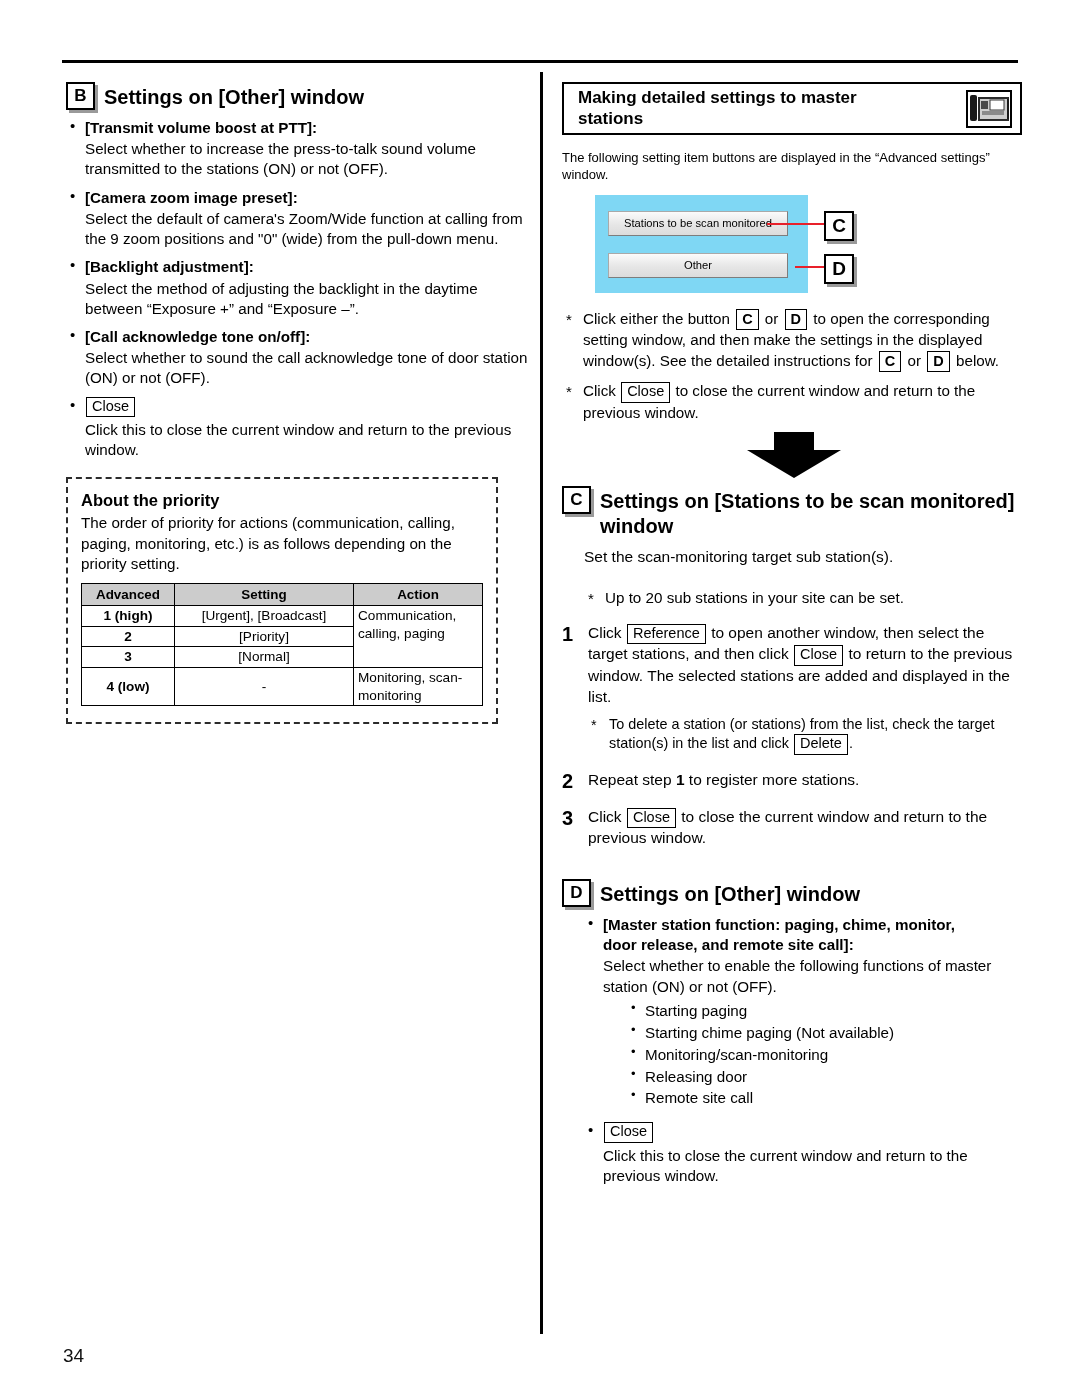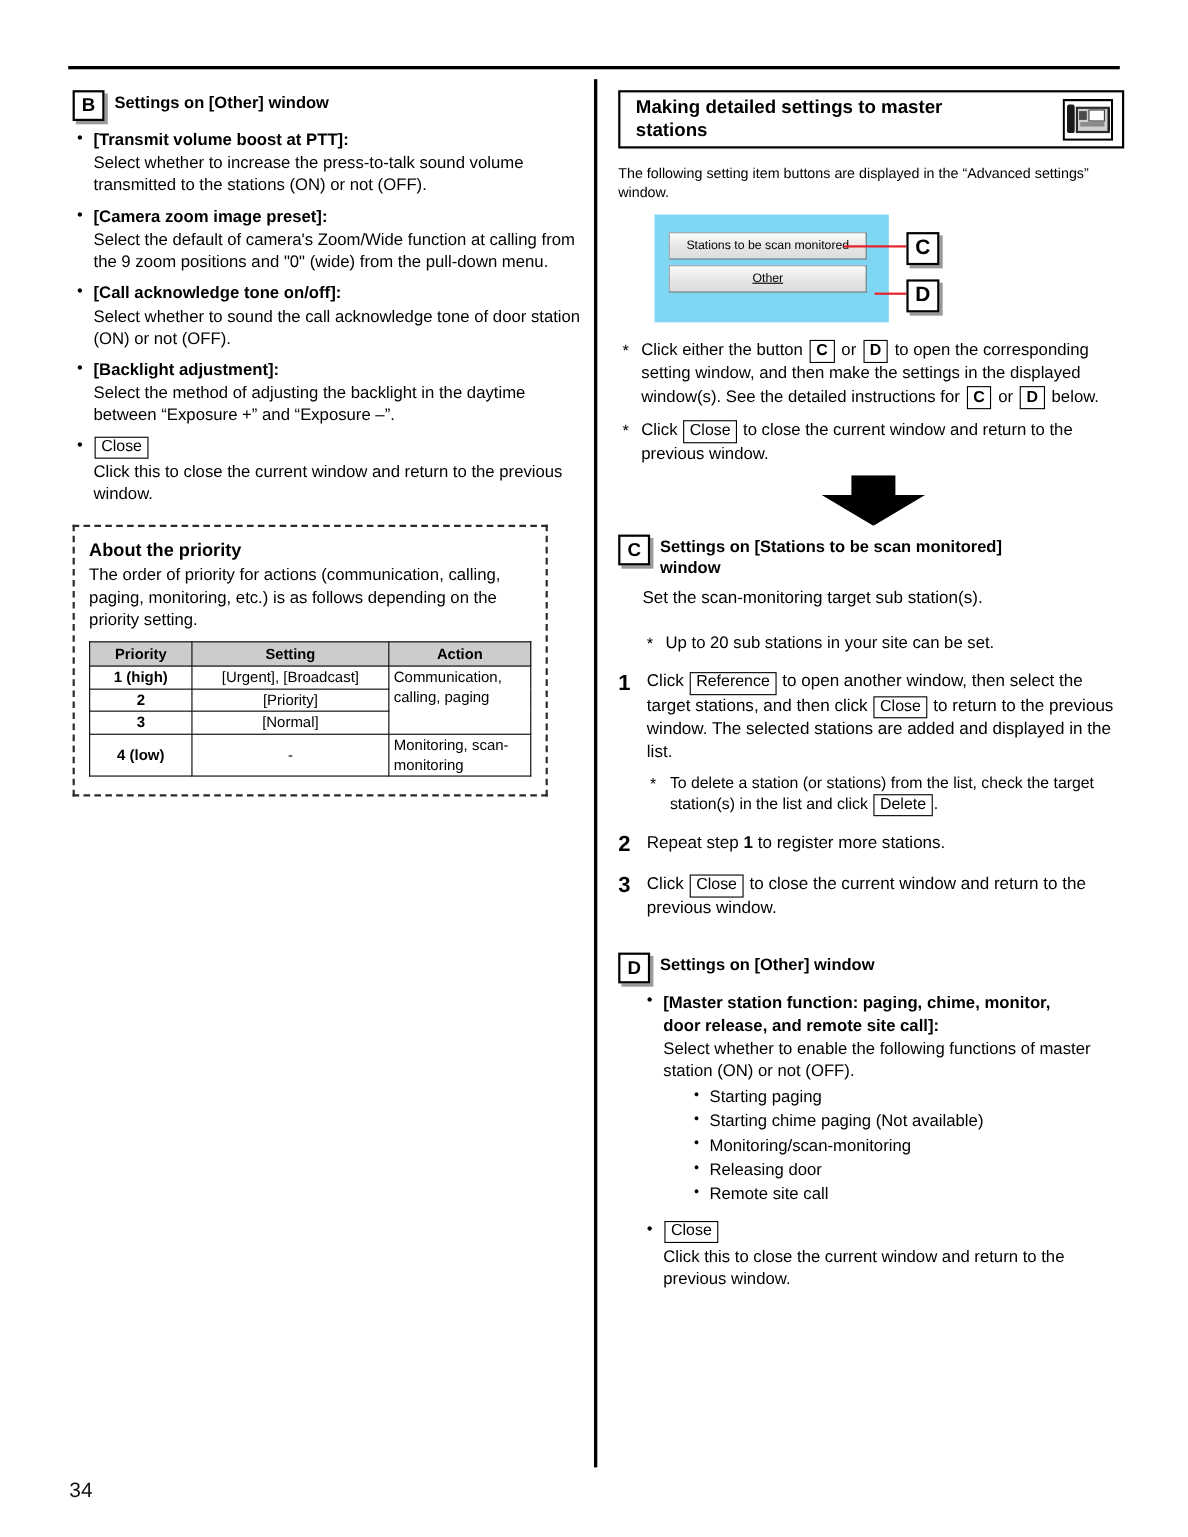--- a/index.html
+++ b/index.html
@@ -68,21 +68,21 @@
     font-size: 17px;
     line-height: 1;
     padding: 3px 6px 4px 6px;
     text-align: center;
     min-width: 13px;
     box-shadow: 3px 3px 0 #9a9a9a;
     flex: none;
   }
   .sec-head .title {
     font-weight: bold;
-    font-size: 15px;
+    font-size: 20px;
     line-height: 1.25;
     padding-top: 3px;
   }
 
   ul.bullets {
     list-style: none;
     margin: 0;
     padding: 0;
   }
   ul.bullets > li {
@@ -238,21 +238,21 @@
     border-right-color: #7d7d7d;
     border-bottom-color: #7d7d7d;
     box-sizing: border-box;
     font-size: 11.2px;
     display: flex;
     align-items: center;
     justify-content: center;
     color: #000;
   }
   .shot .winbtn.b1 { top: 16px; }
-  .shot .winbtn.b2 { top: 46px; text-decoration: underline; }
+  .shot .winbtn.b2 { top: 58px; }
   .leader {
     position: absolute;
     height: 2px;
     background: #e8202a;
   }
   .leader.l1 { left: 205px; top: 28px; width: 58px; }
   .leader.l2 { left: 233px; top: 71px; width: 30px; }
   .cd-box {
     position: absolute;
     border: 2px solid #000;
@@ -382,41 +382,41 @@
     <ul class="bullets">
       <li>
         <div class="item-term">[Transmit volume boost at PTT]:</div>
         <div class="item-desc">Select whether to increase the press-to-talk sound volume transmitted to the stations (ON) or not (OFF).</div>
       </li>
       <li>
         <div class="item-term">[Camera zoom image preset]:</div>
         <div class="item-desc">Select the default of camera's Zoom/Wide function at calling from the 9 zoom positions and "0" (wide) from the pull-down menu.</div>
       </li>
       <li>
+        <div class="item-term">[Backlight adjustment]:</div>
+        <div class="item-desc">Select the method of adjusting the backlight in the daytime between “Exposure +” and “Exposure –”.</div>
+      </li>
+      <li>
         <div class="item-term">[Call acknowledge tone on/off]:</div>
         <div class="item-desc">Select whether to sound the call acknowledge tone of door station (ON) or not (OFF).</div>
-      </li>
-      <li>
-        <div class="item-term">[Backlight adjustment]:</div>
-        <div class="item-desc">Select the method of adjusting the backlight in the daytime between “Exposure +” and “Exposure –”.</div>
       </li>
       <li style="margin-top:4px;">
         <span class="btn-ref">Close</span>
         <div class="item-desc" style="margin-top:3px;">Click this to close the current window and return to the previous window.</div>
       </li>
     </ul>
 
     <div class="priority-panel">
       <h3>About the priority</h3>
       <div class="intro">The order of priority for actions (communication, calling, paging, monitoring, etc.) is as follows depending on the priority setting.</div>
 
       <table class="priority-table">
         <thead>
           <tr>
-            <th>Priority</th>
+            <th>Advanced</th>
             <th>Setting</th>
             <th>Action</th>
           </tr>
         </thead>
         <tbody>
           <tr>
             <td class="c-priority">1 (high)</td>
             <td class="c-setting">[Urgent], [Broadcast]</td>
             <td class="c-action" rowspan="3">Communication, calling, paging</td>
           </tr>

